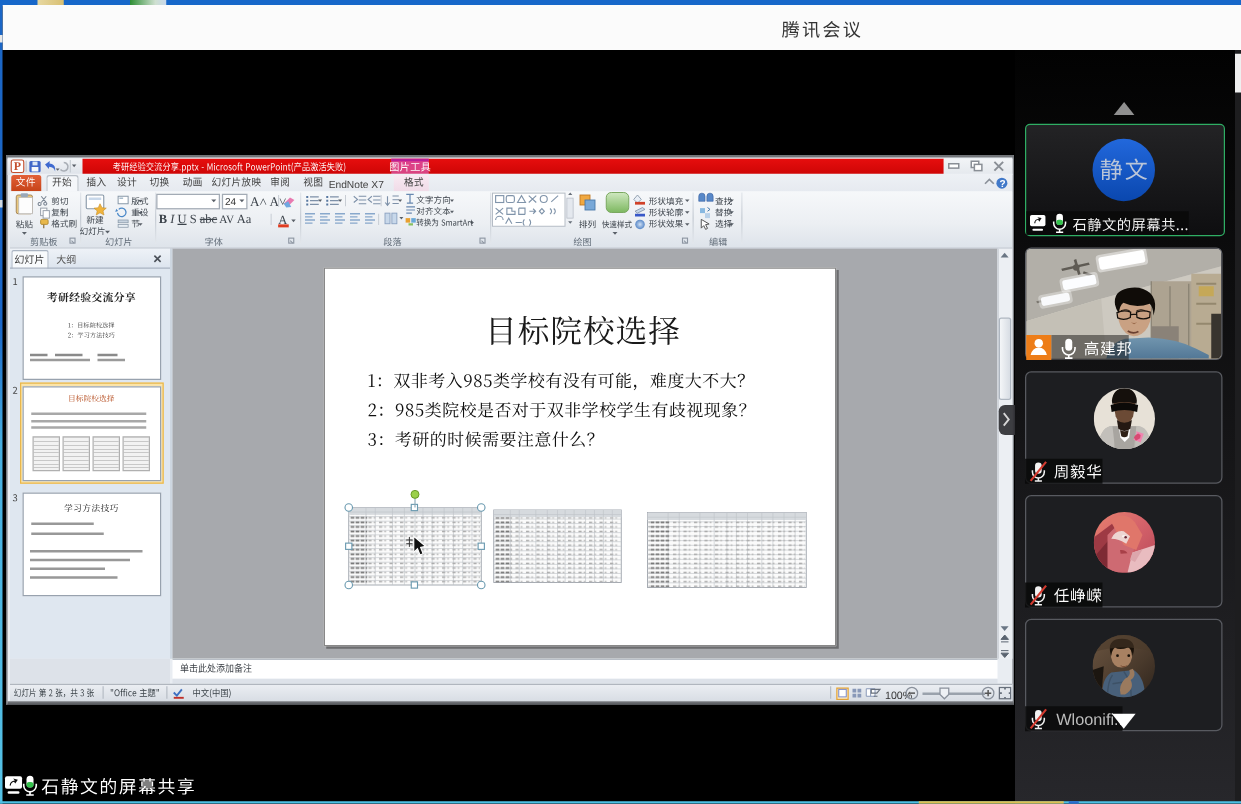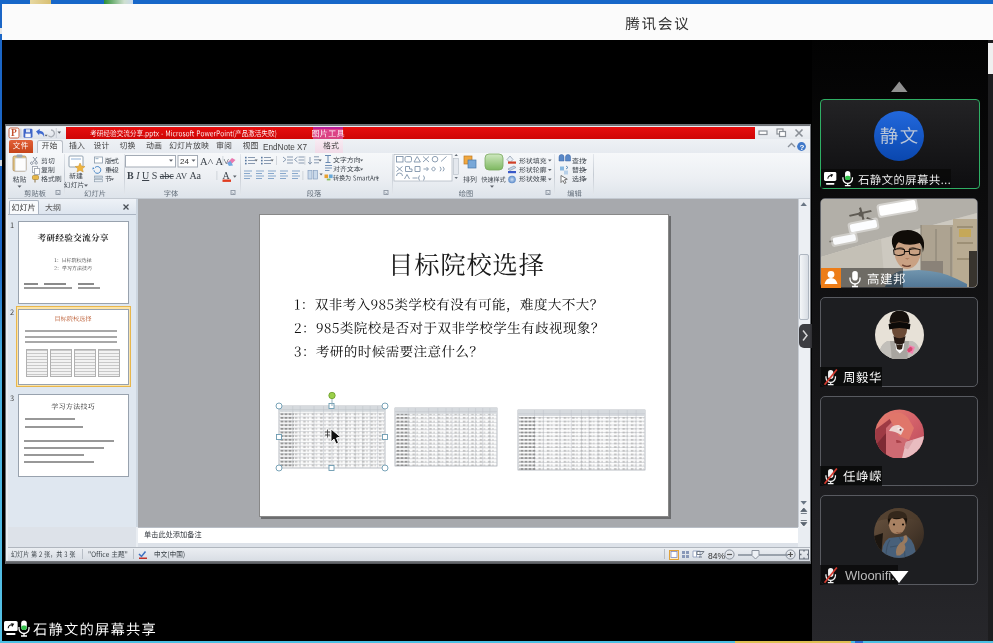--- a/index.html
+++ b/index.html
@@ -66,21 +66,21 @@
     <div style="left:799px;top:254px;width:9.5px;height:66px;background:linear-gradient(90deg,#f4f6f8,#d8dde4);border:1px solid #aeb6c0;border-radius:2px;box-sizing:border-box"></div>
     <div style="left:138px;top:526.7px;width:659.5px;height:16px;background:#fff;border-top:1px solid #b8bec6;box-sizing:border-box"></div>
     <div style="left:138px;top:542.7px;width:659.5px;height:4.5px;background:#dde2e9"></div>
     <div style="left:7.5px;top:526.7px;width:128px;height:20.5px;background:#dde2e9"></div>
     <div style="left:7.5px;top:547px;width:802px;height:14px;background:linear-gradient(180deg,#eceff3,#d8dde4)"></div>
     <div style="left:7.5px;top:547px;width:802px;height:1px;background:#b0b6be"></div>
     <div style="left:82px;top:549px;width:1px;height:10px;background:#b8bec6"></div>
     <div style="left:133px;top:549px;width:1px;height:10px;background:#b8bec6"></div>
     <div style="left:664px;top:549px;width:1px;height:10px;background:#b8bec6"></div>
     <div style="left:669px;top:549.5px;width:10px;height:10px;background:#fdeec8;border:1px solid #e0a23c;box-sizing:border-box"></div>
-    <div style="left:708px;top:550.8px;width:20px;height:10px;font:8.5px 'Liberation Sans',sans-serif;color:#333">84%</div>
+    <div style="left:708px;top:550.8px;width:20px;height:10px;font:8.5px 'Liberation Sans',sans-serif;color:#333">100%</div>
     <div style="left:738px;top:554px;width:50px;height:1.6px;background:#9aa2ac"></div>
     <div style="left:6px;top:561px;width:805px;height:3px;background:linear-gradient(180deg,#7a7d82,#4e5054)"></div>
     <div style="left:799px;top:323.5px;width:13px;height:24px;background:rgba(52,52,56,.95);border-radius:5px 0 0 5px"></div>
     <div style="left:820px;top:99px;width:160px;height:90px;background:linear-gradient(180deg,#232325,#0e0e10);border:1px solid #2fae64;border-radius:4px;box-sizing:border-box"></div>
     <div style="left:821px;top:169px;width:130px;height:19px;background:rgba(8,8,8,.82)"></div>
     <div style="left:820px;top:198px;width:158px;height:90px;border:1px solid #606268;border-radius:5px;box-sizing:border-box;overflow:hidden"><svg width="156" height="88" viewBox="0 0 156 88">
         <defs>
           <linearGradient id="room" x1="0" y1="0" x2="0" y2="1">
             <stop offset="0" stop-color="#b2afaa"></stop>
             <stop offset="0.35" stop-color="#c9c6c0"></stop>

